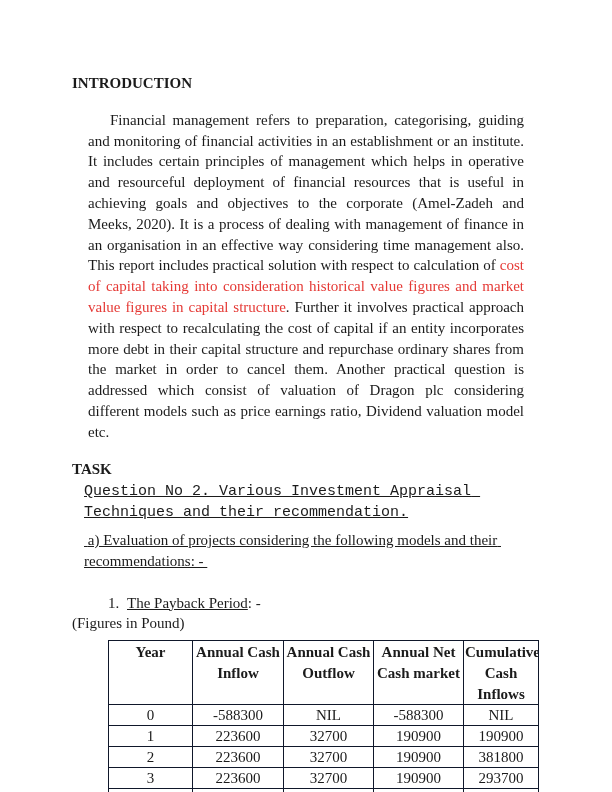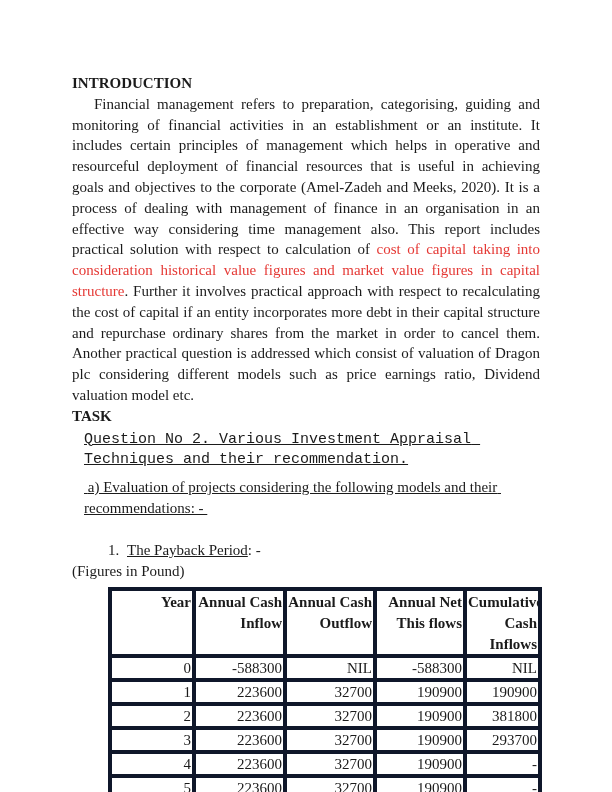--- a/index.html
+++ b/index.html
@@ -22,21 +22,21 @@
     font-size: 15px;
     line-height: 20.8px;
   }
   .h-bold {
     font-weight: bold;
     margin: 0;
     font-size: 15px;
     line-height: 20.8px;
   }
   .intro-para {
-    margin: 0;
+    margin: 16px;
     text-align: justify;
     text-indent: 22px;
   }
   .task-heading { }
   .question-line {
     margin: 3px 0 0 12px;
     white-space: pre-wrap;
     font-family: Liberation Mono, monospace;
   }
   .subpoint-line {
@@ -56,23 +56,23 @@
     margin: 0;
   }
   table.payback {
     margin: 6px 0 0 36px;
     border-collapse: collapse;
     table-layout: fixed;
     width: 430px;
     font-size: 15px;
   }
   table.payback th, table.payback td {
-    border: 4px solid #0f172a;
+    border: 1px solid #0f172a;
     font-weight: normal;
-    text-align: right;
+    text-align: center;
     overflow: hidden;
   }
   table.payback th {
     font-weight: bold;
     vertical-align: top;
     line-height: 20.7px;
     height: 62px;
     padding: 1px 1px 0 1px;
   }
   table.payback td {
@@ -107,21 +107,21 @@
         <col style="width:91px">
         <col style="width:90px">
         <col style="width:90px">
         <col style="width:75px">
       </colgroup>
     <thead>
           <tr>
             <th>Year</th>
             <th>Annual Cash Inflow</th>
             <th>Annual Cash Outflow</th>
-            <th>Annual Net This flows</th>
+            <th>Annual Net Cash market</th>
             <th>Cumulative Cash Inflows</th>
           </tr>
         </thead>
         <tbody>
           <tr>
             <td>0</td>
             <td>-588300</td>
             <td>NIL</td>
             <td>-588300</td>
             <td>NIL</td>

